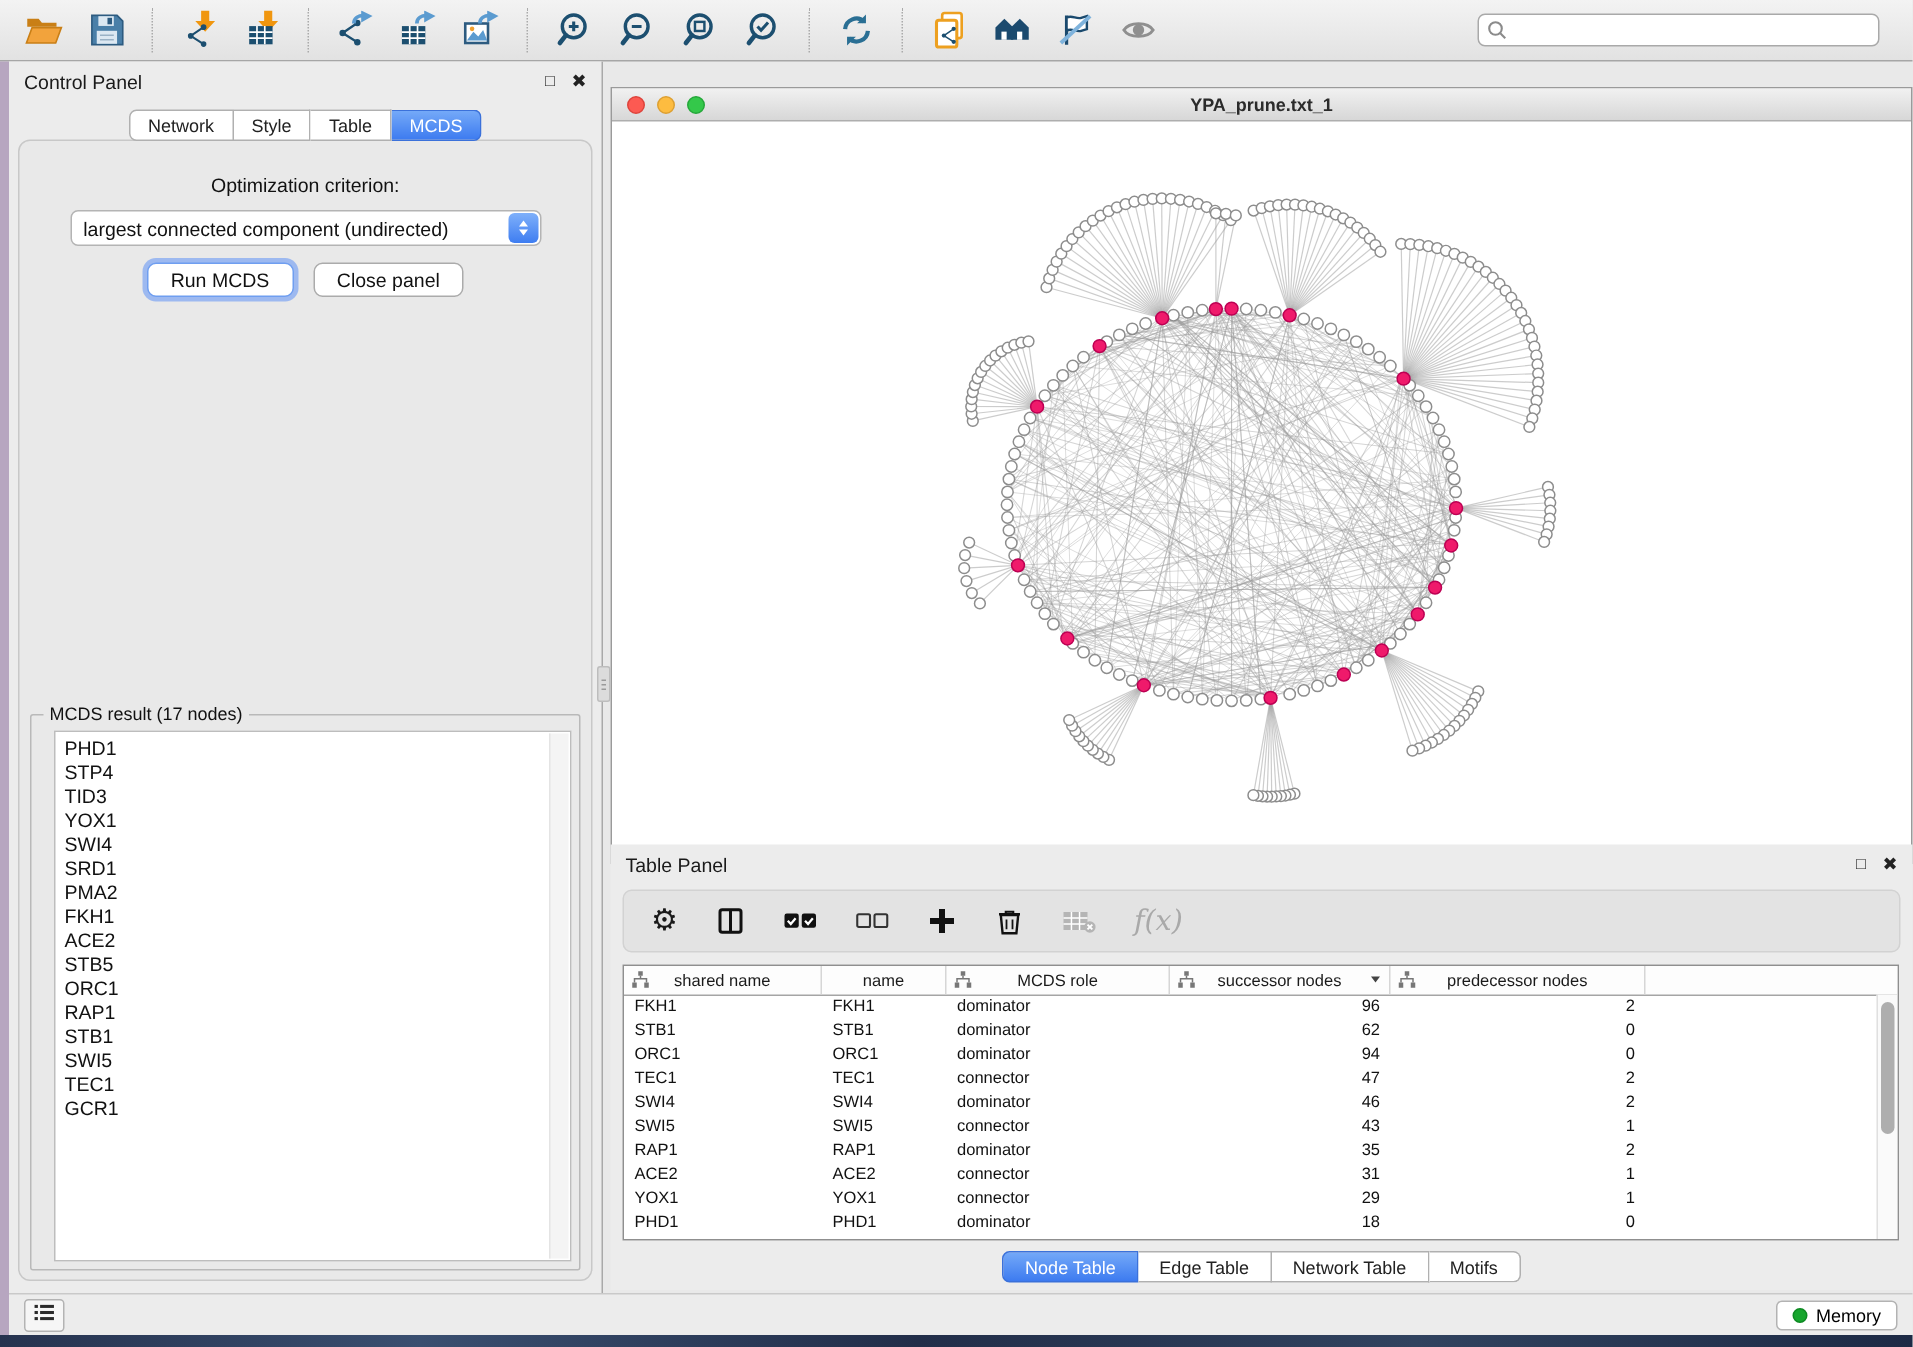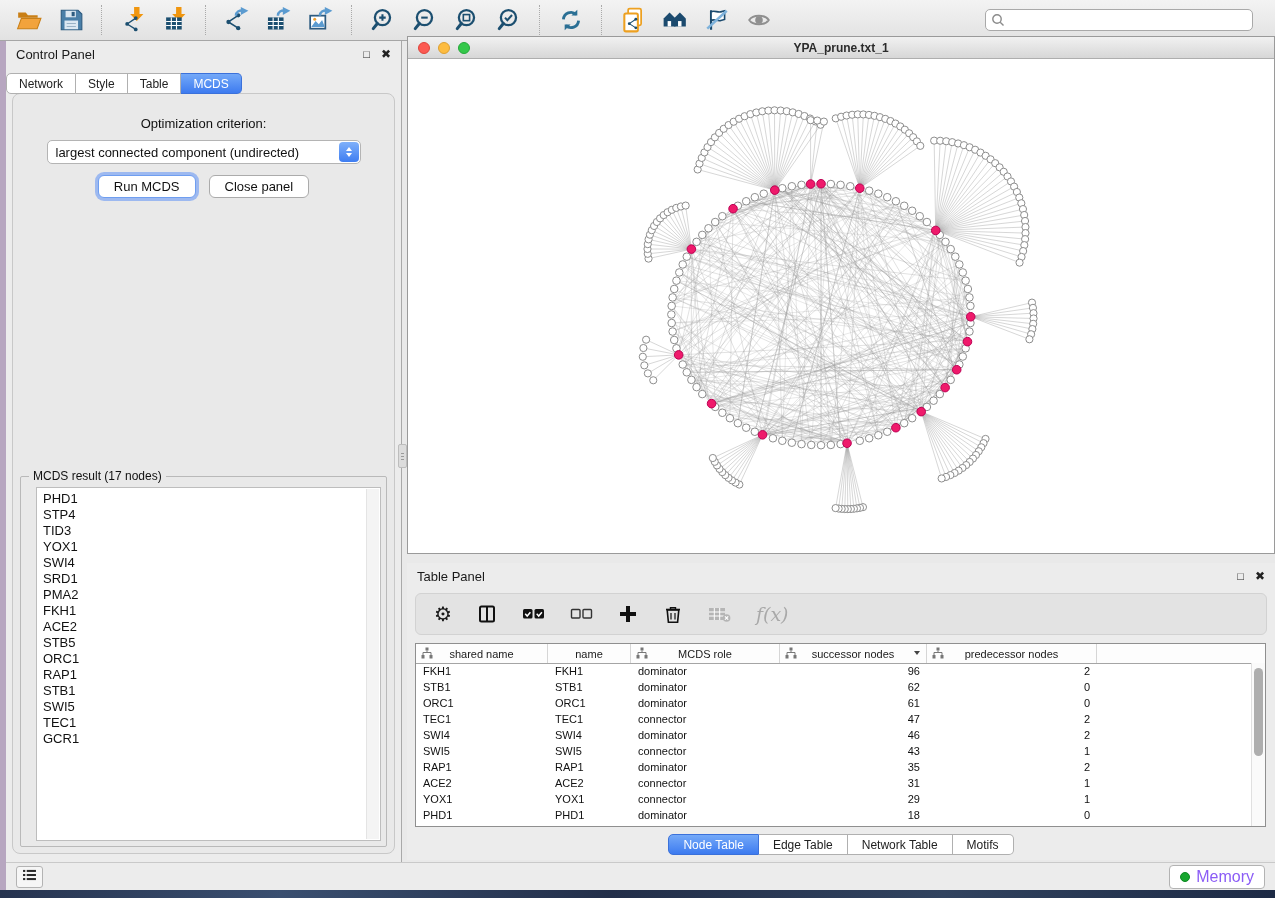--- a/index.html
+++ b/index.html
@@ -21,21 +21,21 @@
   #left-desktop-strip{position:absolute;left:0;top:41px;width:6px;height:849px;background:#b7a6c0}
   #bottom-desktop-strip{position:absolute;left:0;top:890px;width:1275px;height:8px;
     background:linear-gradient(90deg,#26334f,#3a4f70 22%,#222e49 48%,#31435f 74%,#1d2a45)}
   
   #control-panel{position:absolute;left:6px;top:41px;width:396px;height:821px;box-sizing:border-box;
     background:#ececec;border-right:1px solid #a9a9a9;display:flex;flex-direction:column}
   .panel-head{height:26px;display:flex;align-items:center;padding:0 10px;font-size:13px;color:#1a1a1a;flex:0 0 auto}
   .win-btns{margin-left:auto;display:flex;gap:11px;align-items:center}
   .win-btn{background:none;border:none;padding:0;font-size:12px;line-height:12px;color:#222;cursor:pointer}
   .win-btn.float{font-size:11px}
-  .cp-tabs{display:flex;justify-content:flex-start;position:relative;z-index:2;margin-top:6px;margin-bottom:-1px;flex:0 0 auto}
+  .cp-tabs{display:flex;justify-content:center;position:relative;z-index:2;margin-top:6px;margin-bottom:-1px;flex:0 0 auto}
   .seg{font-size:12px;height:21px;padding:0 12px;background:#fff;border:1px solid #b0b0b0;border-left-width:0;
     color:#222;cursor:pointer;font-family:"Liberation Sans",sans-serif}
   .seg:first-child{border-left-width:1px;border-radius:5px 0 0 5px}
   .seg:last-child{border-radius:0 5px 5px 0}
   .seg.active{background:linear-gradient(#74a9f8,#3d7bf0);border-color:#3b71da;color:#fff}
   .cp-inner{margin:0 6px 8px 6px;flex:1;border:1px solid #c8c8c8;border-radius:8px;background:#e9e9e9;
     display:flex;flex-direction:column;align-items:center;padding:22px 7px 6px 7px;box-sizing:border-box}
   .opt-label{font-size:13px;color:#111}
   .criterion{margin-top:9px;width:314px;height:24px;background:#fff;border:1px solid #b4b4b4;border-radius:5px;
     display:flex;align-items:center;font-size:13px;padding-left:8px;position:relative;box-sizing:border-box;cursor:pointer}
@@ -52,21 +52,21 @@
   .group-legend{position:absolute;top:-8px;left:8px;background:#e9e9e9;padding:0 4px;font-size:12px;color:#111}
   .result-list{width:100%;height:100%;background:#fff;border:1px solid #bdbdbd;box-sizing:border-box;
     overflow:hidden;position:relative;padding:3px 0 0 6px}
   .result-item{font-size:13px;line-height:16px;color:#111;cursor:default}
   .list-scroll{position:absolute;top:1px;right:1px;width:12px;height:calc(100% - 2px);background:#f4f4f4;border-left:1px solid #e4e4e4}
   
   #splitter{position:absolute;left:398px;top:444px;width:7px;height:22px;background:#dcdcdc;border:1px solid #bdbdbd;
     border-radius:2px;z-index:5;display:flex;flex-direction:column;justify-content:center;gap:2px;align-items:center;cursor:col-resize}
   #splitter i{display:block;width:3px;height:1px;background:#9a9a9a}
   
-  #network-window{position:absolute;left:407px;top:36px;width:868px;height:518px;box-sizing:border-box;
+  #network-window{position:absolute;left:407px;top:58px;width:868px;height:518px;box-sizing:border-box;
     background:#fff;border:1px solid #9a9a9a}
   .titlebar{height:21px;background:linear-gradient(#f1f1f1,#d7d7d7);border-bottom:1px solid #aeaeae;
     display:flex;align-items:center;position:relative}
   .lights{position:absolute;left:10px;display:flex;gap:8px}
   .light{width:12px;height:12px;border-radius:50%;box-sizing:border-box;padding:0;cursor:pointer}
   .light.red{background:#fc5a52;border:1px solid #de443c}
   .light.yellow{background:#fdbc40;border:1px solid #dda032}
   .light.green{background:#34c84a;border:1px solid #25a83a}
   .win-title{margin:0 auto;font-size:12px;color:#2b2b2b;font-weight:bold}
   .net-canvas{position:absolute;left:0;top:21px;right:0;bottom:0;overflow:hidden}
@@ -95,21 +95,21 @@
   .vscroll{position:absolute;right:0;top:19px;bottom:0;width:13px;background:#fafafa;border-left:1px solid #e0e0e0}
   .vthumb{position:absolute;left:2px;right:2px;top:5px;height:88px;background:#aeaeae;border-radius:5px;cursor:pointer}
   .tp-tabs{position:absolute;left:0;right:0;top:271px;display:flex;justify-content:center}
   .tp-tabs .seg{height:21px;font-size:12px;padding:0 14px}
   
   #status-bar{position:absolute;left:6px;top:862px;width:1269px;height:28px;background:#ececec;
     border-top:1px solid #c9c9c9;display:flex;align-items:center;padding:0 10px;box-sizing:border-box}
   .sb-list-btn{width:27px;height:22px;background:#f6f6f6;border:1px solid #b3b3b3;border-radius:3px;
     display:flex;align-items:center;justify-content:center;padding:0;cursor:pointer}
   .memory-btn{margin-left:auto;display:flex;align-items:center;gap:6px;background:#fff;border:1px solid #b3b3b3;
-    border-radius:4px;padding:2px 10px;font-size:16px;color:#8b5cf6;cursor:pointer;font-family:"Liberation Sans",sans-serif}
+    border-radius:4px;padding:2px 10px;font-size:12px;color:#000000;cursor:pointer;font-family:"Liberation Sans",sans-serif}
   .mem-dot{width:10px;height:10px;border-radius:50%;background:#17a62e;border:1px solid #0d8a22;box-sizing:border-box}
 </style>
 </head>
 <body>
 
 <div id="main-toolbar">
   <div style="display:flex;align-items:center">
       <div class="tb-group">
         <button class="tb-btn">
           <svg viewBox="0 0 24 24">
@@ -1215,21 +1215,21 @@
           <div class="td" style="width: 132px;">STB1</div>
           <div class="td" style="width: 83px;">STB1</div>
           <div class="td" style="width: 149px;">dominator</div>
           <div class="td r" style="width: 147px;">62</div>
           <div class="td r" style="width: 170px;">0</div>
         </div>
         <div class="tr">
           <div class="td" style="width: 132px;">ORC1</div>
           <div class="td" style="width: 83px;">ORC1</div>
           <div class="td" style="width: 149px;">dominator</div>
-          <div class="td r" style="width: 147px;">61</div>
+          <div class="td r" style="width: 147px;">94</div>
           <div class="td r" style="width: 170px;">0</div>
         </div>
         <div class="tr">
           <div class="td" style="width: 132px;">TEC1</div>
           <div class="td" style="width: 83px;">TEC1</div>
           <div class="td" style="width: 149px;">connector</div>
           <div class="td r" style="width: 147px;">47</div>
           <div class="td r" style="width: 170px;">2</div>
         </div>
         <div class="tr">

